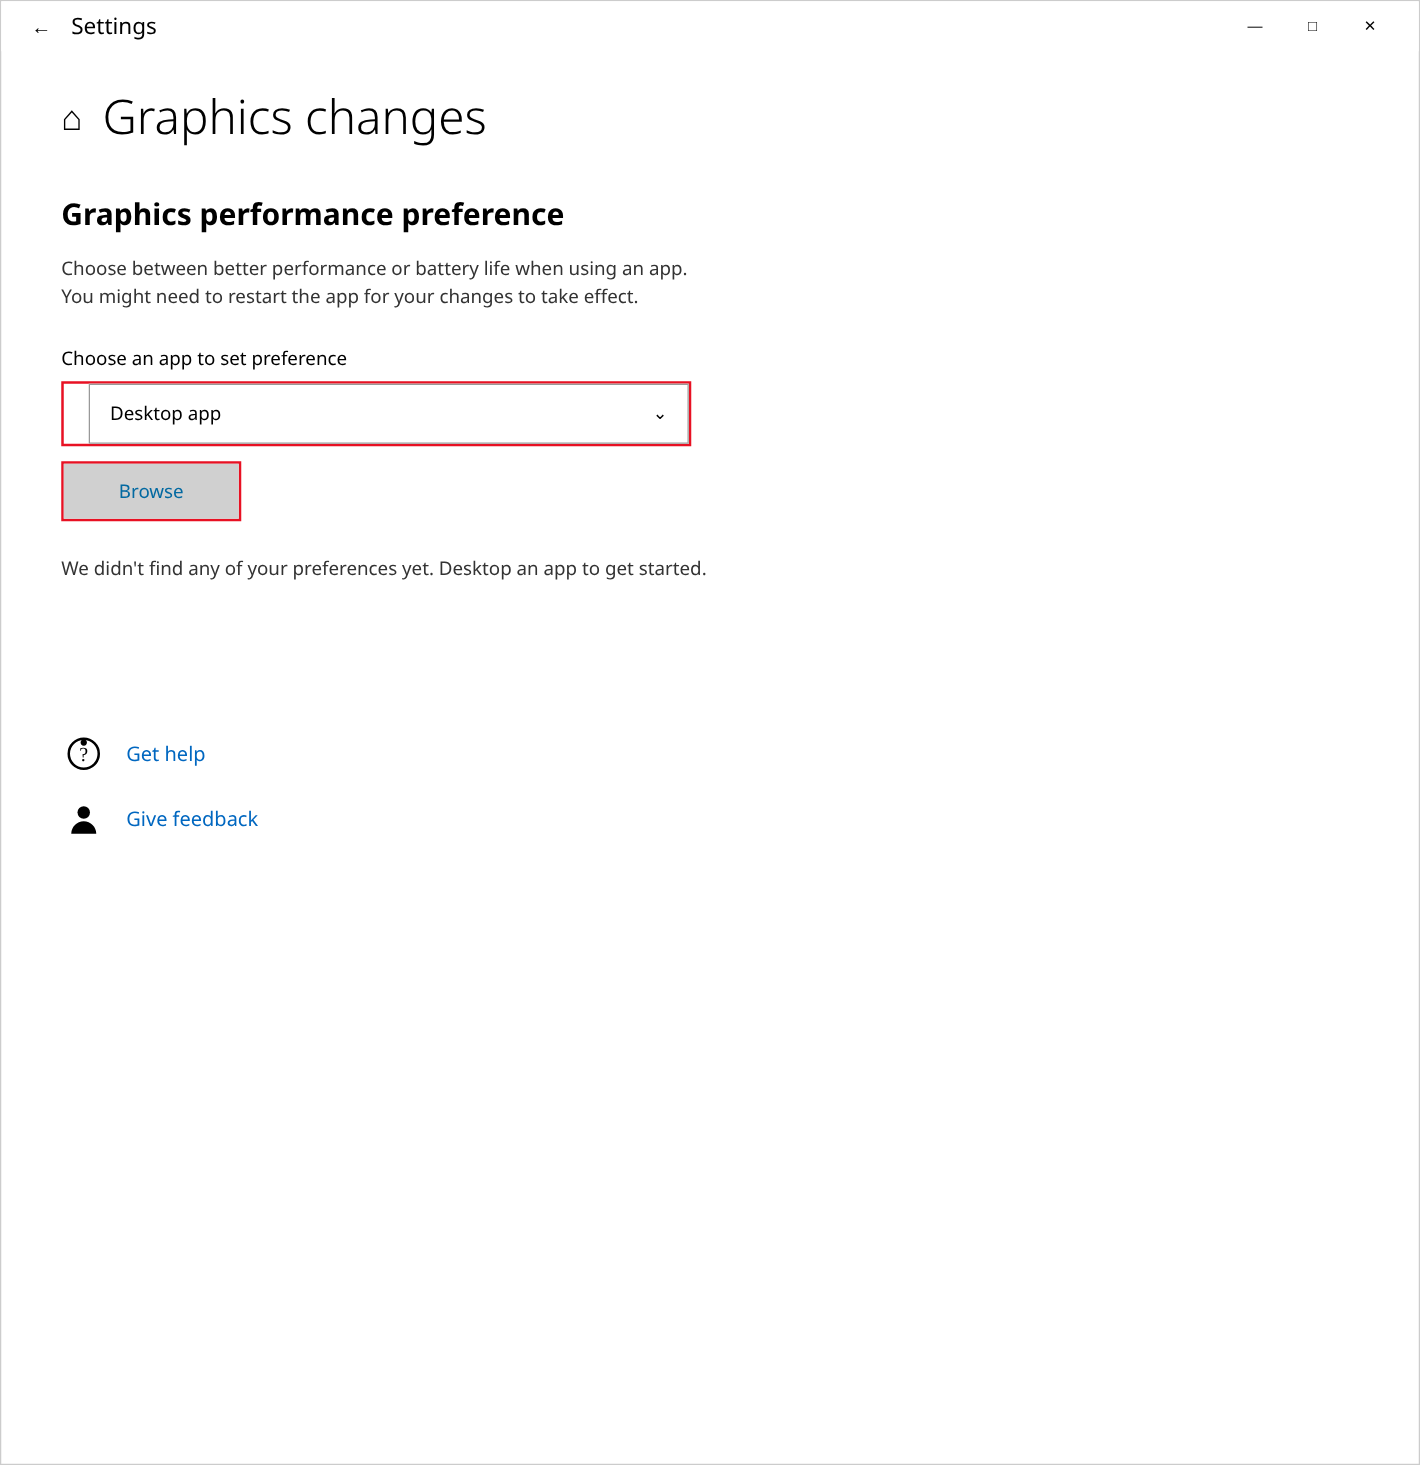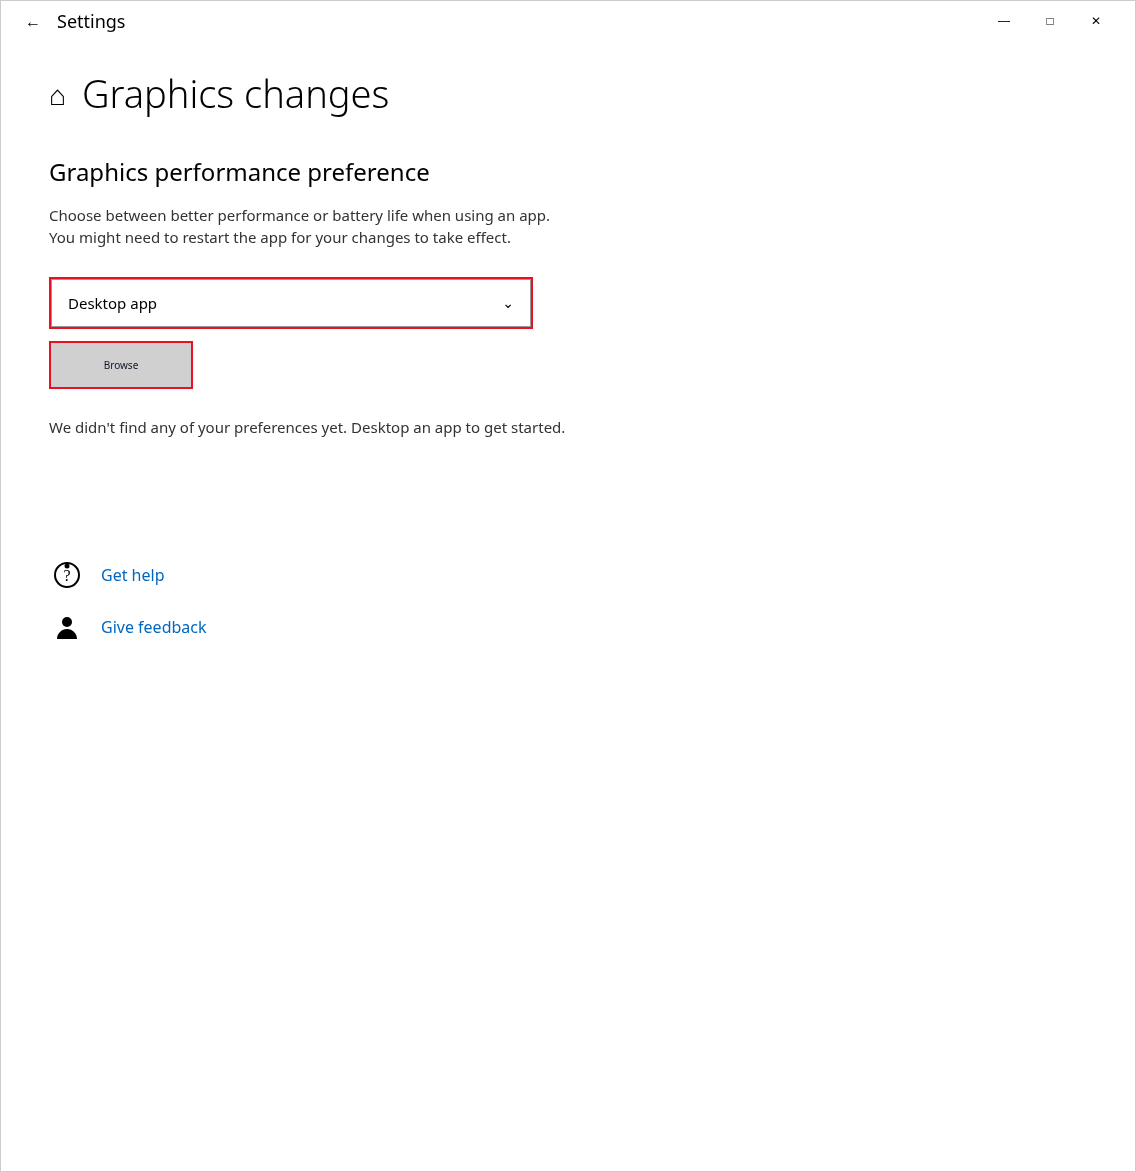--- a/index.html
+++ b/index.html
@@ -93,21 +93,21 @@
 
     .page-title {
       font-size: 38px;
       font-weight: 300;
       color: #000;
       line-height: 1.1;
     }
 
     .section-title {
       font-size: 24px;
-      font-weight: 400;
+      font-weight: 700;
       color: #000;
       margin-bottom: 16px;
     }
 
     .section-desc {
       font-size: 15px;
       color: #333;
       line-height: 1.5;
       margin-bottom: 28px;
       max-width: 680px;
@@ -116,20 +116,21 @@
     .label {
       font-size: 15px;
       color: #000;
       margin-bottom: 8px;
     }
 
     .dropdown-wrapper {
       border: 2px solid #e81123;
       display: inline-block;
       margin-bottom: 12px;
+      padding-left: 20px;
     }
 
     .dropdown {
       width: 480px;
       height: 48px;
       display: flex;
       align-items: center;
       justify-content: space-between;
       padding: 0 16px;
       background: #fff;
@@ -152,23 +153,23 @@
       display: inline-block;
       margin-bottom: 28px;
     }
 
     .browse-btn {
       width: 140px;
       height: 44px;
       background: #d0d0d0;
       border: none;
       cursor: pointer;
-      font-size: 10px;
+      font-size: 15px;
       font-family: 'Segoe UI', system-ui, sans-serif;
-      color: #0f172a;
+      color: #0369a1;
       display: flex;
       align-items: center;
       justify-content: center;
     }
 
     .no-prefs-text {
       font-size: 15px;
       color: #333;
       margin-bottom: 120px;
       max-width: 700px;
@@ -232,20 +233,21 @@
     
     <h2 class="section-title">Graphics performance preference</h2>
 
     
     <p class="section-desc">
       <span>Choose between better performance or battery life when using an app.</span><br>
       <span>You might need to restart the app for your changes to take effect.</span>
     </p>
 
     
+    <p class="label">Choose an app to set preference</p>
 
     
     <div class="dropdown-wrapper">
       <div class="dropdown">
         <span class="dropdown-text">Desktop app</span>
         <span class="dropdown-arrow">⌄</span>
       </div>
     </div>
 
     <br>

